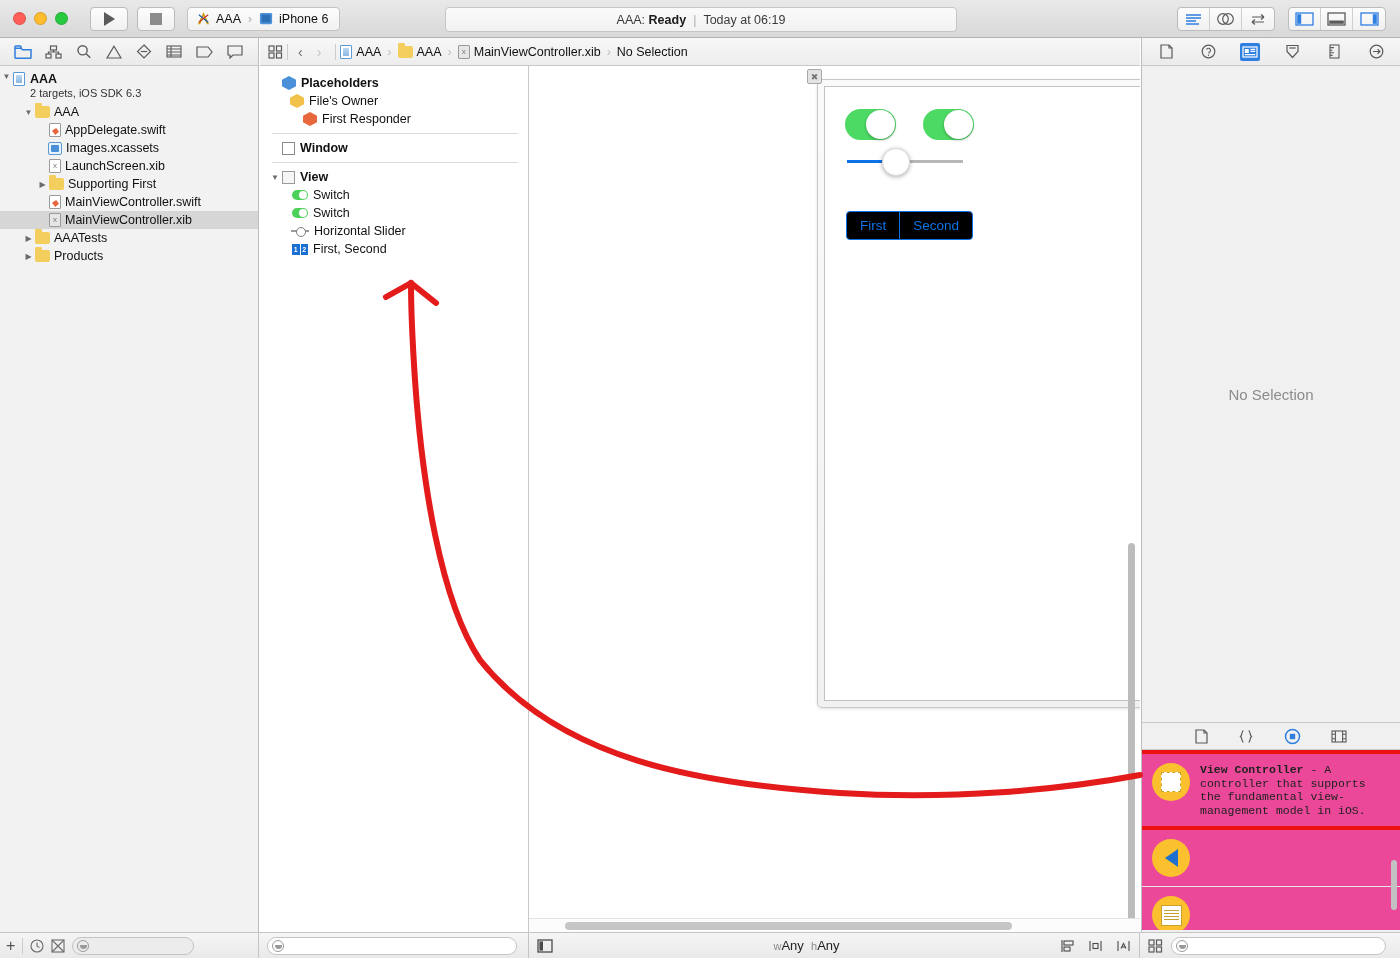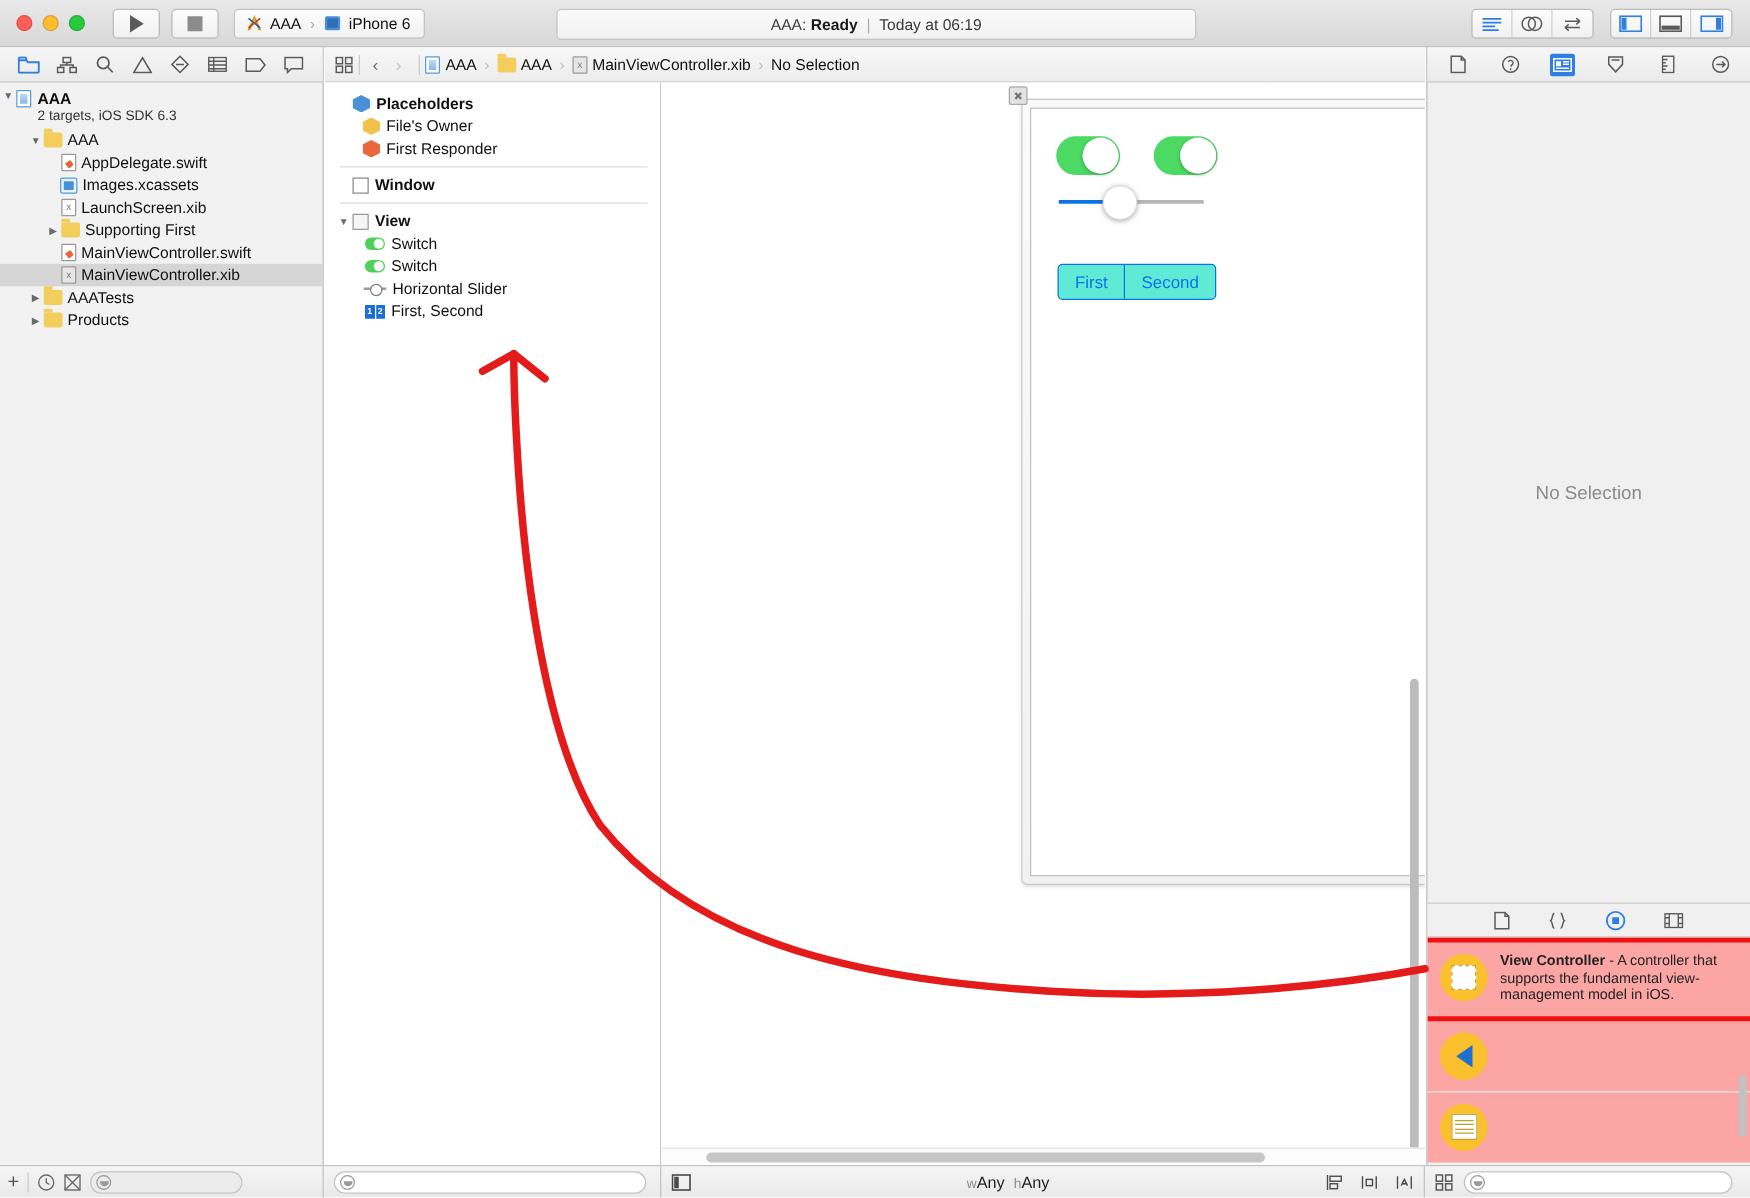--- a/index.html
+++ b/index.html
@@ -168,21 +168,21 @@
   }
   .ios-switch::after { content: ""; position: absolute; right: 1px; top: 1px; width: 29px; height: 29px;
                        border-radius: 50%; background: #fff; box-shadow: 0 1px 3px rgba(0,0,0,.3); }
   .ios-slider { position: absolute; width: 116px; height: 4px; }
   .ios-slider .track-l { position: absolute; left: 0; top: 0; width: 49px; height: 3px; background: #0b72e7; }
   .ios-slider .track-r { position: absolute; left: 49px; top: 0; width: 67px; height: 3px; background: #b7b7b7; }
   .ios-slider .knob { position: absolute; left: 35px; top: -12px; width: 28px; height: 28px;
                       border-radius: 50%; background: #fff; border: .5px solid #dcdcdc;
                       box-shadow: 0 1px 4px rgba(0,0,0,.32); }
   .ios-seg { position: absolute; display: flex; height: 29px; border: 1px solid #0b72e7;
-             border-radius: 4px; overflow: hidden; background: #5eead4; }
+             border-radius: 4px; overflow: hidden; background: #000000; }
   .ios-seg div { display: flex; align-items: center; justify-content: center; color: #0b72e7;
                  font-size: 13.5px; padding: 0 13px; }
   .ios-seg div:first-child { border-right: 1px solid #0b72e7; }
 
   .vscroll { position: absolute; right: 5px; top: 477px; width: 7px; height: 385px;
              background: #bcbcbc; border-radius: 4px; }
   .hscroll-bar { position: absolute; left: 0; bottom: 0; width: 100%; height: 14px;
                  background: #fcfcfc; border-top: 1px solid #e2e2e2; }
   .hscroll-thumb { position: absolute; left: 36px; top: 3px; width: 447px; height: 8px;
                    background: #c6c6c6; border-radius: 4px; }
@@ -193,21 +193,21 @@
     background: #f0f0f0; border-left: 1px solid #bdbdbd;
   }
   .insp-tabs { height: 28px; display: flex; align-items: center; justify-content: center; gap: 22px;
                border-bottom: 1px solid #c8c8c8; background: linear-gradient(#f6f6f6,#ebebeb); }
   .insp-tabs .ic { width: 20px; height: 18px; display: flex; align-items: center; justify-content: center; }
   .insp-tabs .ic.act { background: #2f7fe0; border-radius: 2px; }
   .insp-body { height: 656px; display: flex; align-items: center; justify-content: center;
                color: #8b8b8b; font-size: 15px; }
   .lib-tabs { height: 28px; display: flex; align-items: center; justify-content: center; gap: 30px;
               border-top: 1px solid #c8c8c8; border-bottom: 1px solid #c8c8c8; background: #f0f0f0; }
-  .lib-list { height: 180px; background: #fca5a5; position: relative; overflow: hidden; }
+  .lib-list { height: 180px; background: #ec4899; position: relative; overflow: hidden; font-family: Liberation Mono, monospace; }
   .lib-item { display: flex; gap: 10px; padding: 9px 12px 9px 10px; border-bottom: 1px solid #e6e6e6; }
   .lib-item.highlight { border: 4px solid #ee1111; border-left: none; border-right: none; }
   .lib-circle { width: 38px; height: 38px; border-radius: 50%; background: #fbc02d;
                 flex: 0 0 38px; display: flex; align-items: center; justify-content: center; }
   .lib-circle .inner-sq { width: 20px; height: 20px; background: #fff; border: 1.5px dashed #c9a227; }
   .lib-circle .inner-lines { width: 21px; height: 21px; background: #fff; border: 1px solid #c9a227;
                              display: flex; flex-direction: column; justify-content: space-evenly; padding: 2px; }
   .lib-circle .inner-lines i { height: 1px; background: #c0a030; display: block; }
   .lib-circle .back { width: 0; height: 0; border-right: 13px solid #1d6fd0;
                       border-top: 9px solid transparent; border-bottom: 9px solid transparent; }
@@ -484,21 +484,21 @@
               <i></i>
             </span>
           <b class="olbl">Placeholders</b>
         </div>
         <div class="orow" style="padding-left:30px">
           <span class="cube yellow">
               <i></i>
             </span>
           <span class="olbl">File's Owner</span>
         </div>
-        <div class="orow" style="padding-left:30px">
+        <div class="orow" style="padding-left:43px">
           <span class="cube orange">
               <i></i>
             </span>
           <span class="olbl">First Responder</span>
         </div>
 
         <div class="osep"></div>
 
         <div class="orow">
           <span class="tw"></span>

